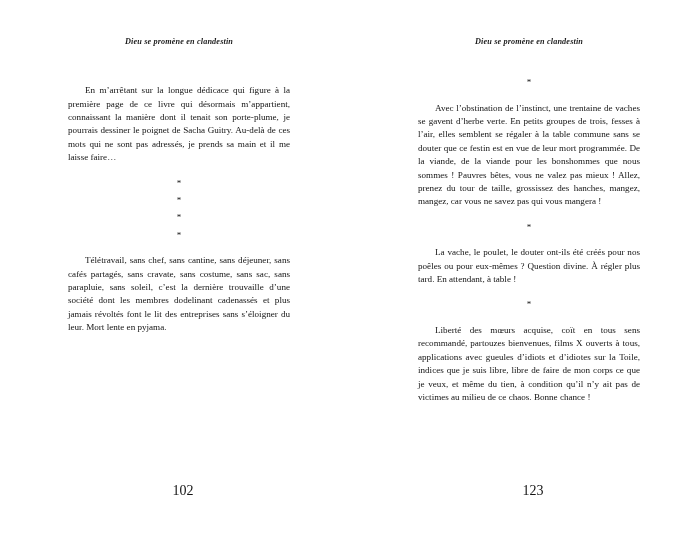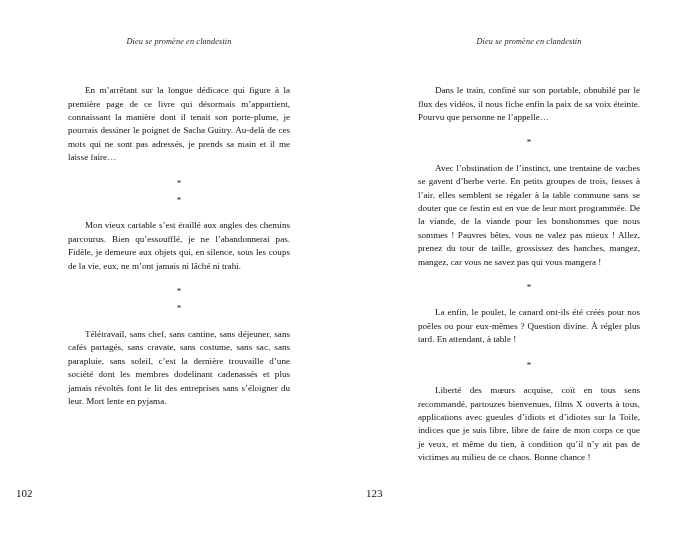--- a/index.html
+++ b/index.html
@@ -39,20 +39,21 @@
   }
   .running-head {
     text-align: center;
     font-style: italic;
     font-size: 8.2px;
     letter-spacing: 0.15px;
     color: #1d1d1d;
     margin-bottom: 26px;
     line-height: 1;
     white-space: nowrap;
+    font-weight: bold;
   }
   .body-col {
     flex: 1 1 auto;
   }
   p.para {
     margin: 12px;
     font-size: 9.1px;
     line-height: 13.4px;
     text-align: justify;
     text-indent: 17px;
@@ -66,56 +67,54 @@
     line-height: 13.4px;
     margin: 4px 0 3px 0;
     color: #131313;
     letter-spacing: 0;
   }
   .folio {
     position: absolute;
     left: 16px;
     right: 0;
     bottom: 38px;
-    text-align: left;
-    font-size: 11px;
+    text-align: center;
+    font-size: 14px;
     color: #131313;
   }
   .gutter {
     width: 0px;
   }
 </style>
 </head>
 <body>
 
 <div class="book">
 
   <div class="page page-left">
     <div class="running-head">Dieu se promène en clandestin</div>
     <div class="body-col">
       <p class="para">En m’arrêtant sur la longue dédicace qui figure à la première page de ce livre qui désormais m’appartient, connaissant la manière dont il tenait son porte-plume, je pourrais dessiner le poignet de Sacha Guitry. Au-delà de ces mots qui ne sont pas adressés, je prends sa main et il me laisse faire…</p>
       <div class="sep">*</div>
       <div class="sep">*</div>
-      <p class="para">Mon vieux cartable s’est éraillé aux angles des chemins parcourus. Bien qu’essoufflé, je ne l’abandonnerai pas. Fidèle, je demeure aux objets qui, en silence, sous les coups de la vie, eux, ne m’ont jamais ni lâché ni trahi.</p>
       <div class="sep">*</div>
       <div class="sep">*</div>
       <p class="para">Télétravail, sans chef, sans cantine, sans déjeuner, sans cafés partagés, sans cravate, sans costume, sans sac, sans parapluie, sans soleil, c’est la dernière trouvaille d’une société dont les membres dodelinant cadenassés et plus jamais révoltés font le lit des entreprises sans s’éloigner du leur. Mort lente en pyjama.</p>
     </div>
     <div class="folio">102</div>
   </div>
 
   <div class="gutter"></div>
 
   <div class="page page-right">
     <div class="running-head">Dieu se promène en clandestin</div>
     <div class="body-col">
-      <p class="para">Dans le train, confiné sur son portable, obnubilé par le flux des vidéos, il nous fiche enfin la paix de sa voix éteinte. Pourvu que personne ne l’appelle…</p>
       <div class="sep">*</div>
       <p class="para">Avec l’obstination de l’instinct, une trentaine de vaches se gavent d’herbe verte. En petits groupes de trois, fesses à l’air, elles semblent se régaler à la table commune sans se douter que ce festin est en vue de leur mort programmée. De la viande, de la viande pour les bonshommes que nous sommes ! Pauvres bêtes, vous ne valez pas mieux ! Allez, prenez du tour de taille, grossissez des hanches, mangez, mangez, car vous ne savez pas qui vous mangera !</p>
       <div class="sep">*</div>
-      <p class="para">La enfin, le poulet, le canard ont-ils été créés pour nos poêles ou pour eux-mêmes ? Question divine. À régler plus tard. En attendant, à table !</p>
+      <p class="para">La vache, le poulet, le douter ont-ils été créés pour nos poêles ou pour eux-mêmes ? Question divine. À régler plus tard. En attendant, à table !</p>
       <div class="sep">*</div>
       <p class="para">Liberté des mœurs acquise, coït en tous sens recommandé, partouzes bienvenues, films X ouverts à tous, applications avec gueules d’idiots et d’idiotes sur la Toile, indices que je suis libre, libre de faire de mon corps ce que je veux, et même du tien, à condition qu’il n’y ait pas de victimes au milieu de ce chaos. Bonne chance !</p>
     </div>
     <div class="folio">123</div>
   </div>
 
 </div>
 
 </body></html>

